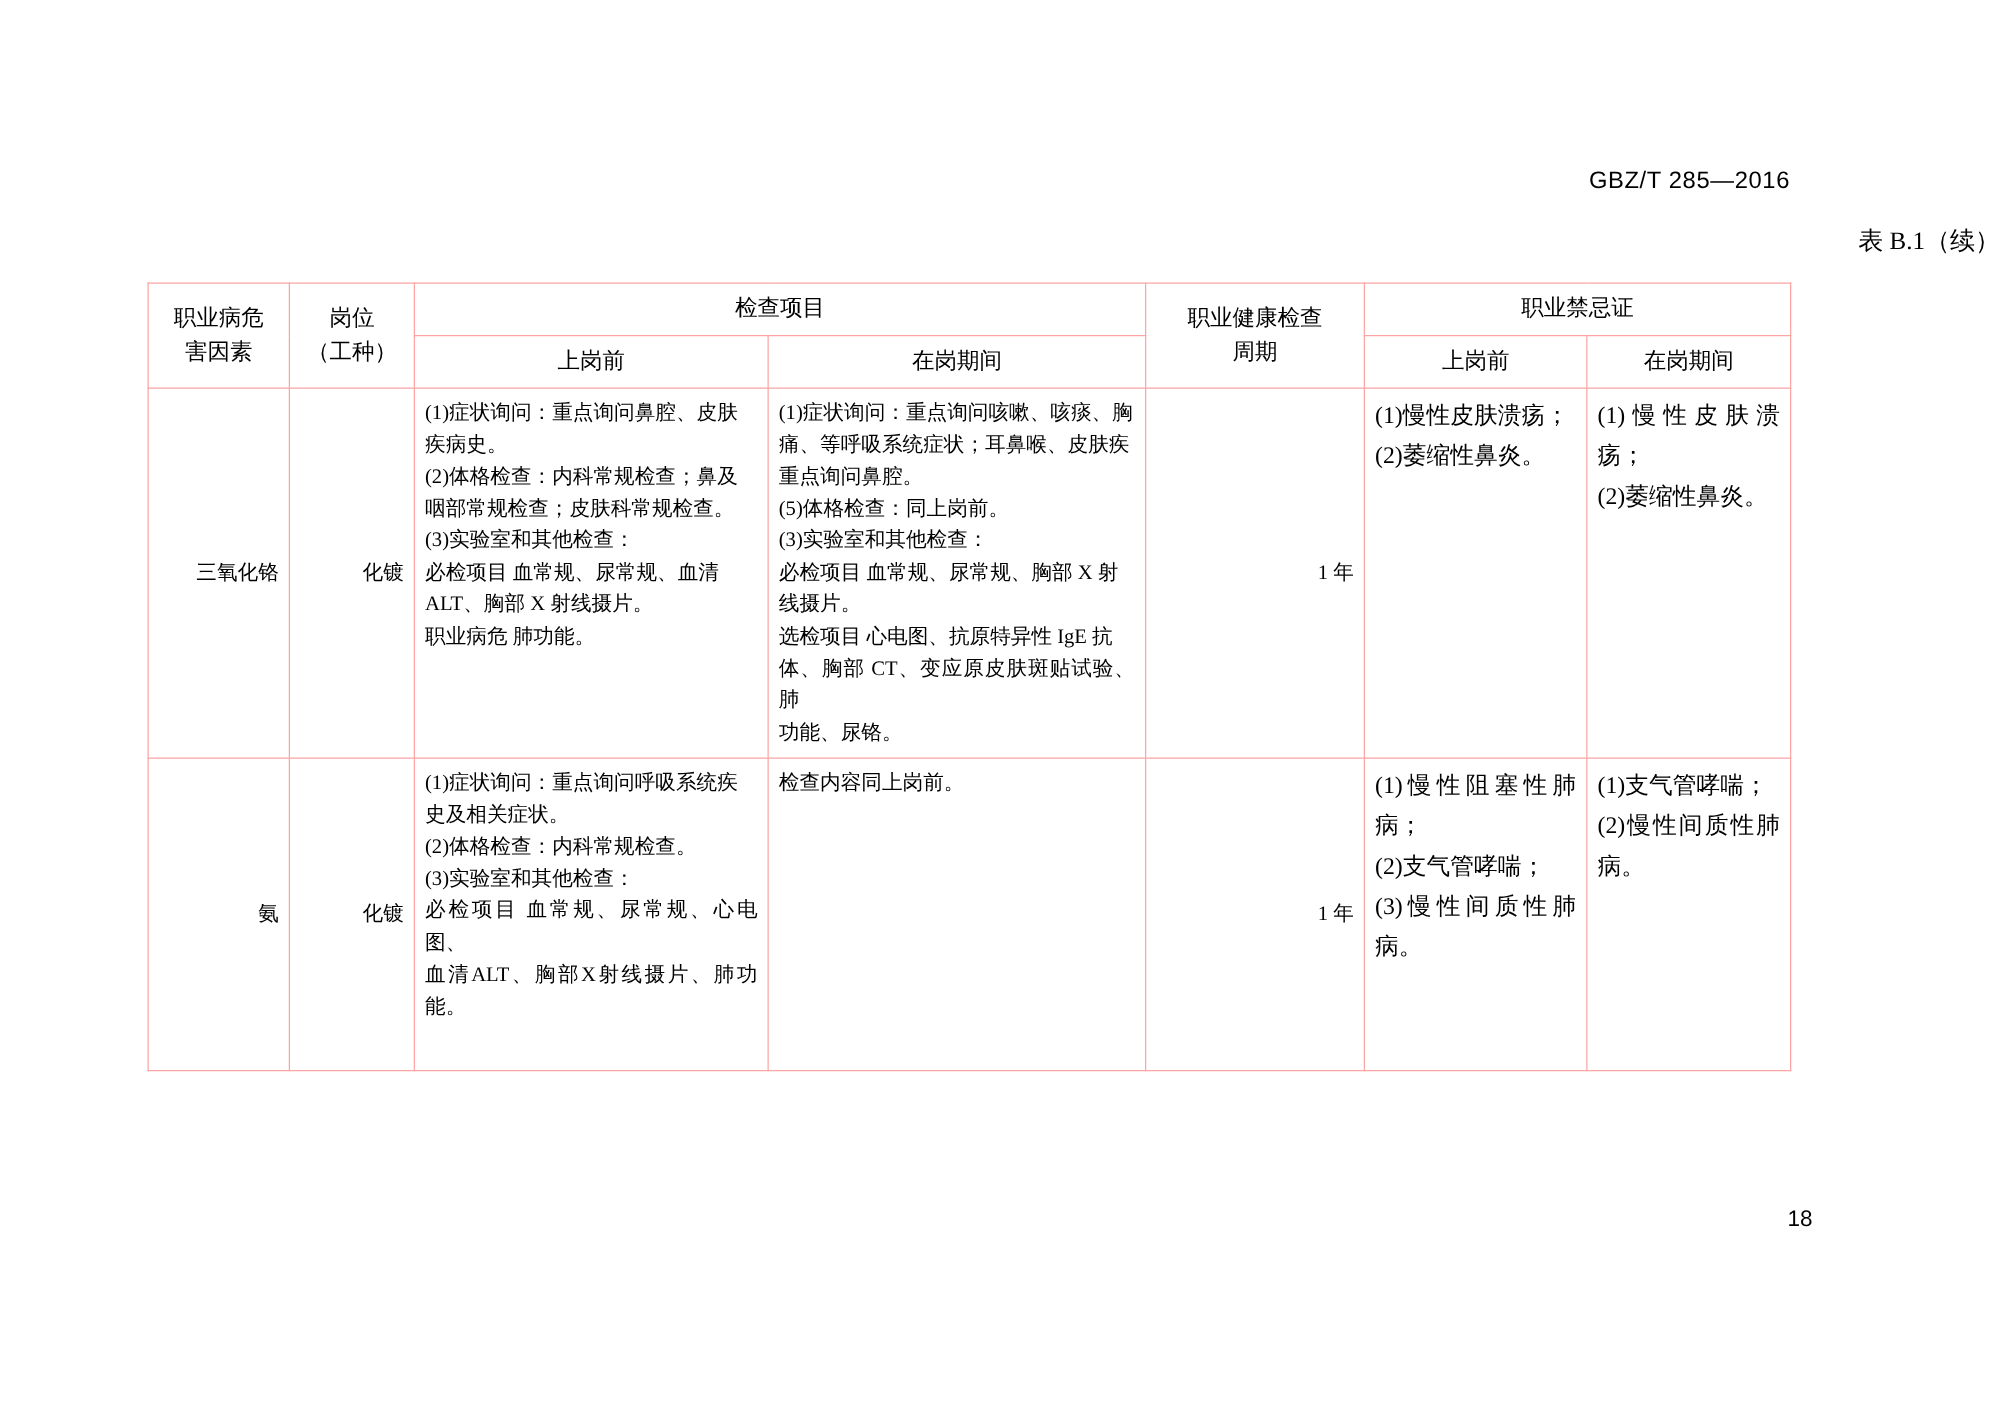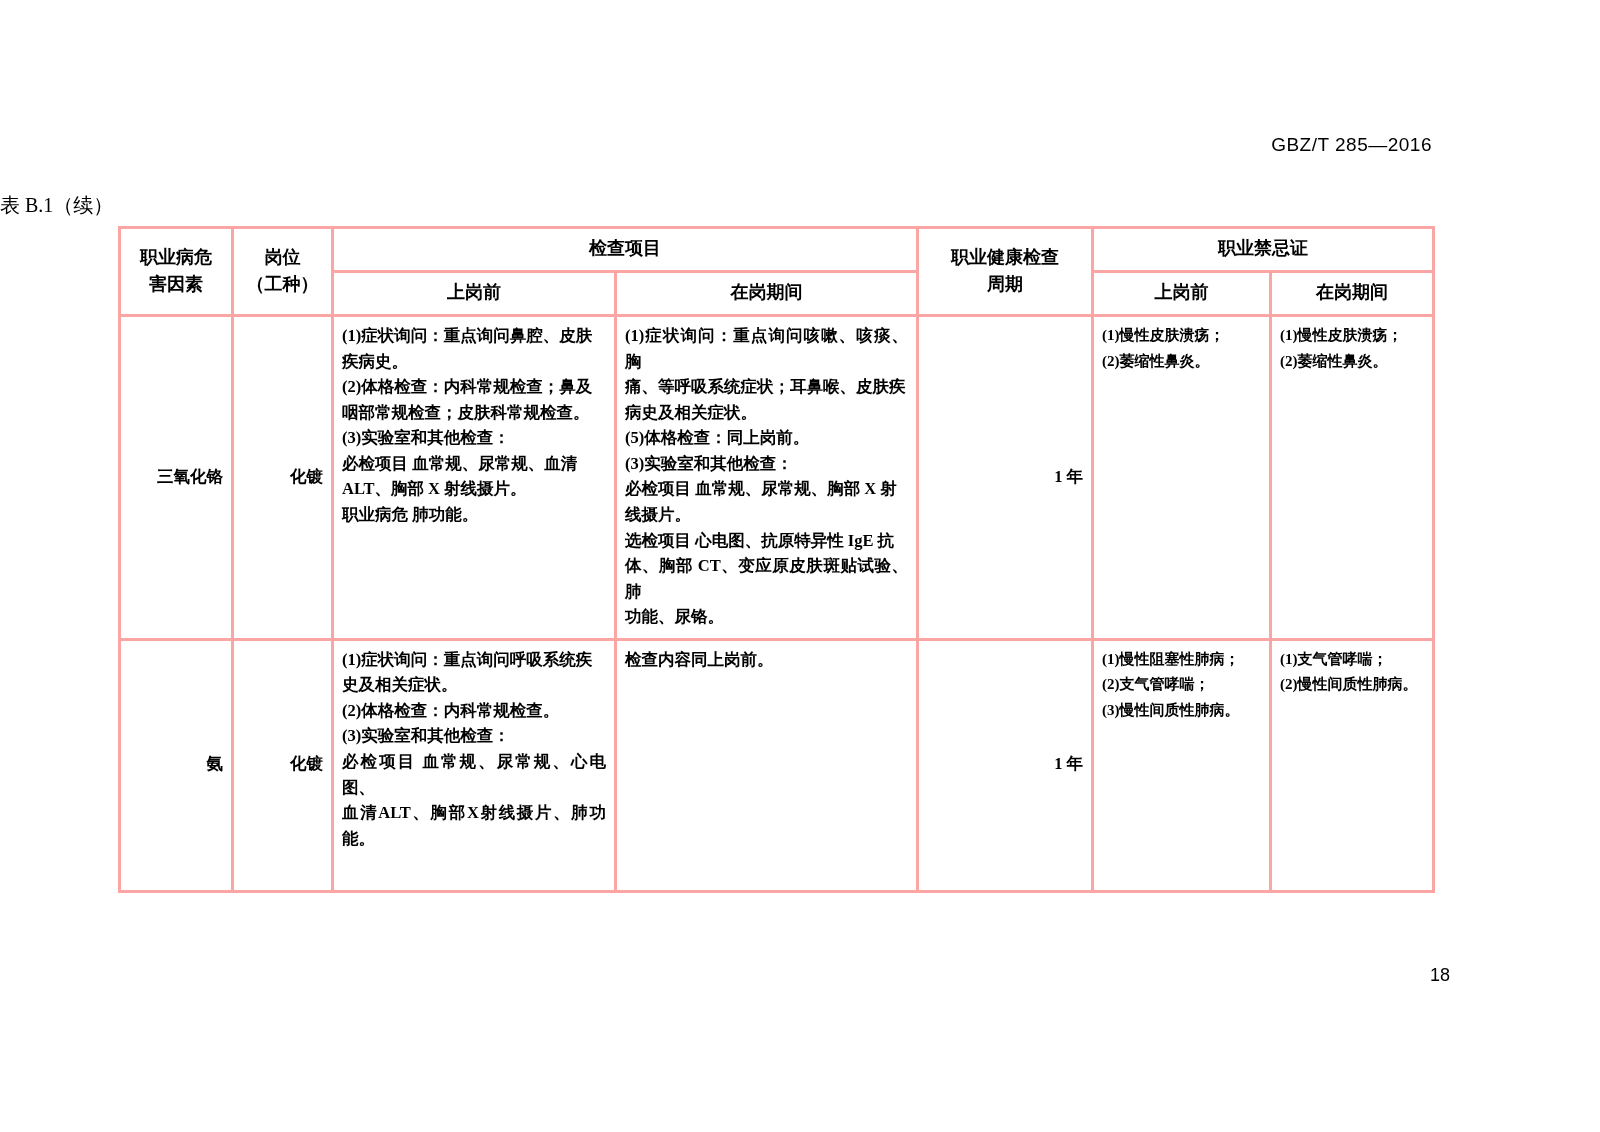--- a/index.html
+++ b/index.html
@@ -25,61 +25,61 @@
     position: absolute;
     top: 134px;
     right: 168px;
     font-family: "Liberation Sans", sans-serif;
     font-size: 19px;
     letter-spacing: 0.5px;
     white-space: nowrap;
   }
   .table-caption {
     position: absolute;
-    top: 192px;
+    top: 179px;
     left: 0;
     width: 1600px;
-    text-align: left;
+    text-align: right;
     font-size: 20px;
     font-family: "Liberation Serif", serif;
   }
   table.main {
     position: absolute;
     top: 226px;
     left: 118px;
     width: 1314px;
     border-collapse: collapse;
     table-layout: fixed;
     font-size: 16.5px;
     line-height: 1.55;
   }
   table.main td, table.main th {
-    border: 3px solid #fca5a5;
+    border: 1px solid #fca5a5;
     vertical-align: top;
     padding: 6px 8px 8px 8px;
-    font-weight: bold;
+    font-weight: normal;
   }
   .hdr {
     text-align: center;
     vertical-align: middle !important;
     font-size: 18px;
     padding: 8px 4px;
     line-height: 1.5;
   }
   .ctr {
     text-align: right;
     vertical-align: middle !important;
   }
   .cell-lines p {
     margin: 0;
     text-align: justify;
     text-justify: inter-ideograph;
   }
   .cell-small {
-    font-size: 15px;
+    font-size: 19px;
     line-height: 1.7;
   }
   .cell-small p { margin: 0; }
   .pad-cell { padding-top: 12px; }
   .page-num {
     position: absolute;
     right: 150px;
     top: 965px;
     font-family: "Liberation Sans", sans-serif;
     font-size: 18px;
@@ -138,21 +138,21 @@
           <p>(2)体格检查：内科常规检查；鼻及</p>
           <p>咽部常规检查；皮肤科常规检查。</p>
           <p>(3)实验室和其他检查：</p>
           <p>必检项目 血常规、尿常规、血清</p>
           <p>ALT、胸部 X 射线摄片。</p>
           <p>职业病危 肺功能。</p>
         </td>
         <td class="cell-lines">
           <p>(1)症状询问：重点询问咳嗽、咳痰、胸</p>
           <p>痛、等呼吸系统症状；耳鼻喉、皮肤疾</p>
-          <p>病史及相关症状。</p>
+          <p>重点询问鼻腔。</p>
           <p>(5)体格检查：同上岗前。</p>
           <p>(3)实验室和其他检查：</p>
           <p>必检项目 血常规、尿常规、胸部 X 射</p>
           <p>线摄片。</p>
           <p>选检项目  心电图、抗原特异性 IgE 抗</p>
           <p>体、胸部 CT、变应原皮肤斑贴试验、肺</p>
           <p>功能、尿铬。</p>
         </td>
         <td class="ctr">1 年</td>
         <td class="cell-lines cell-small pad-cell">

